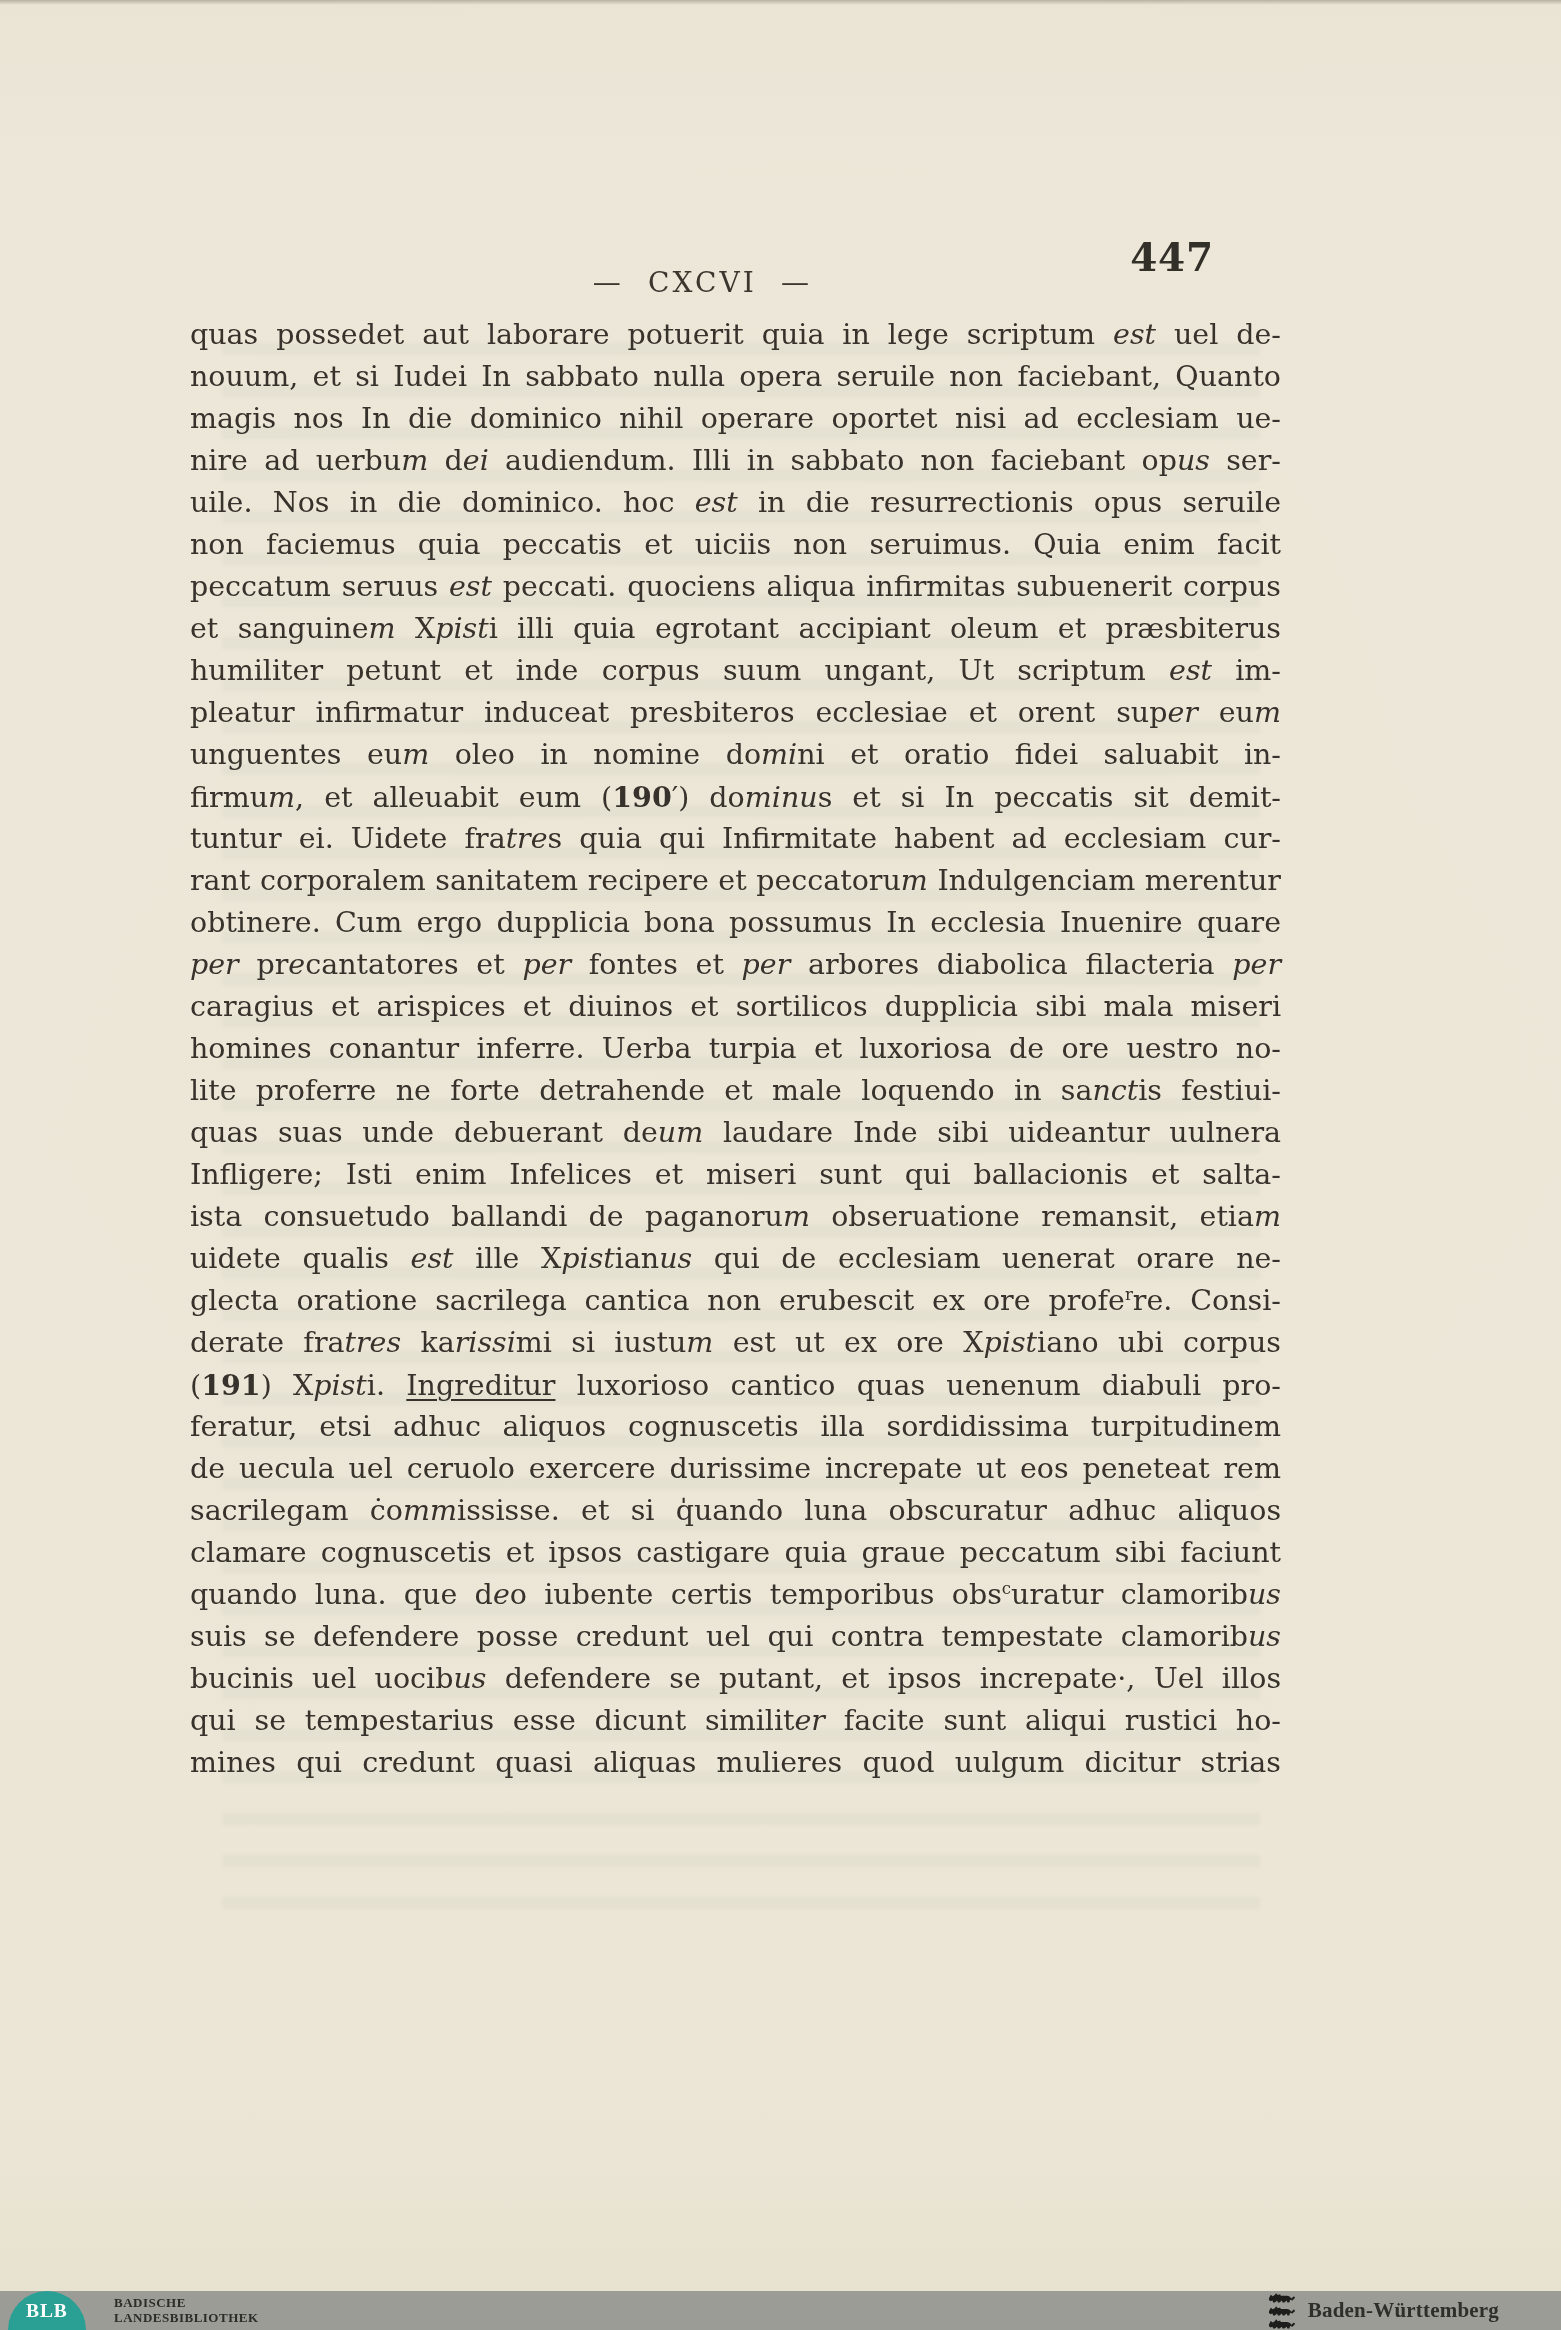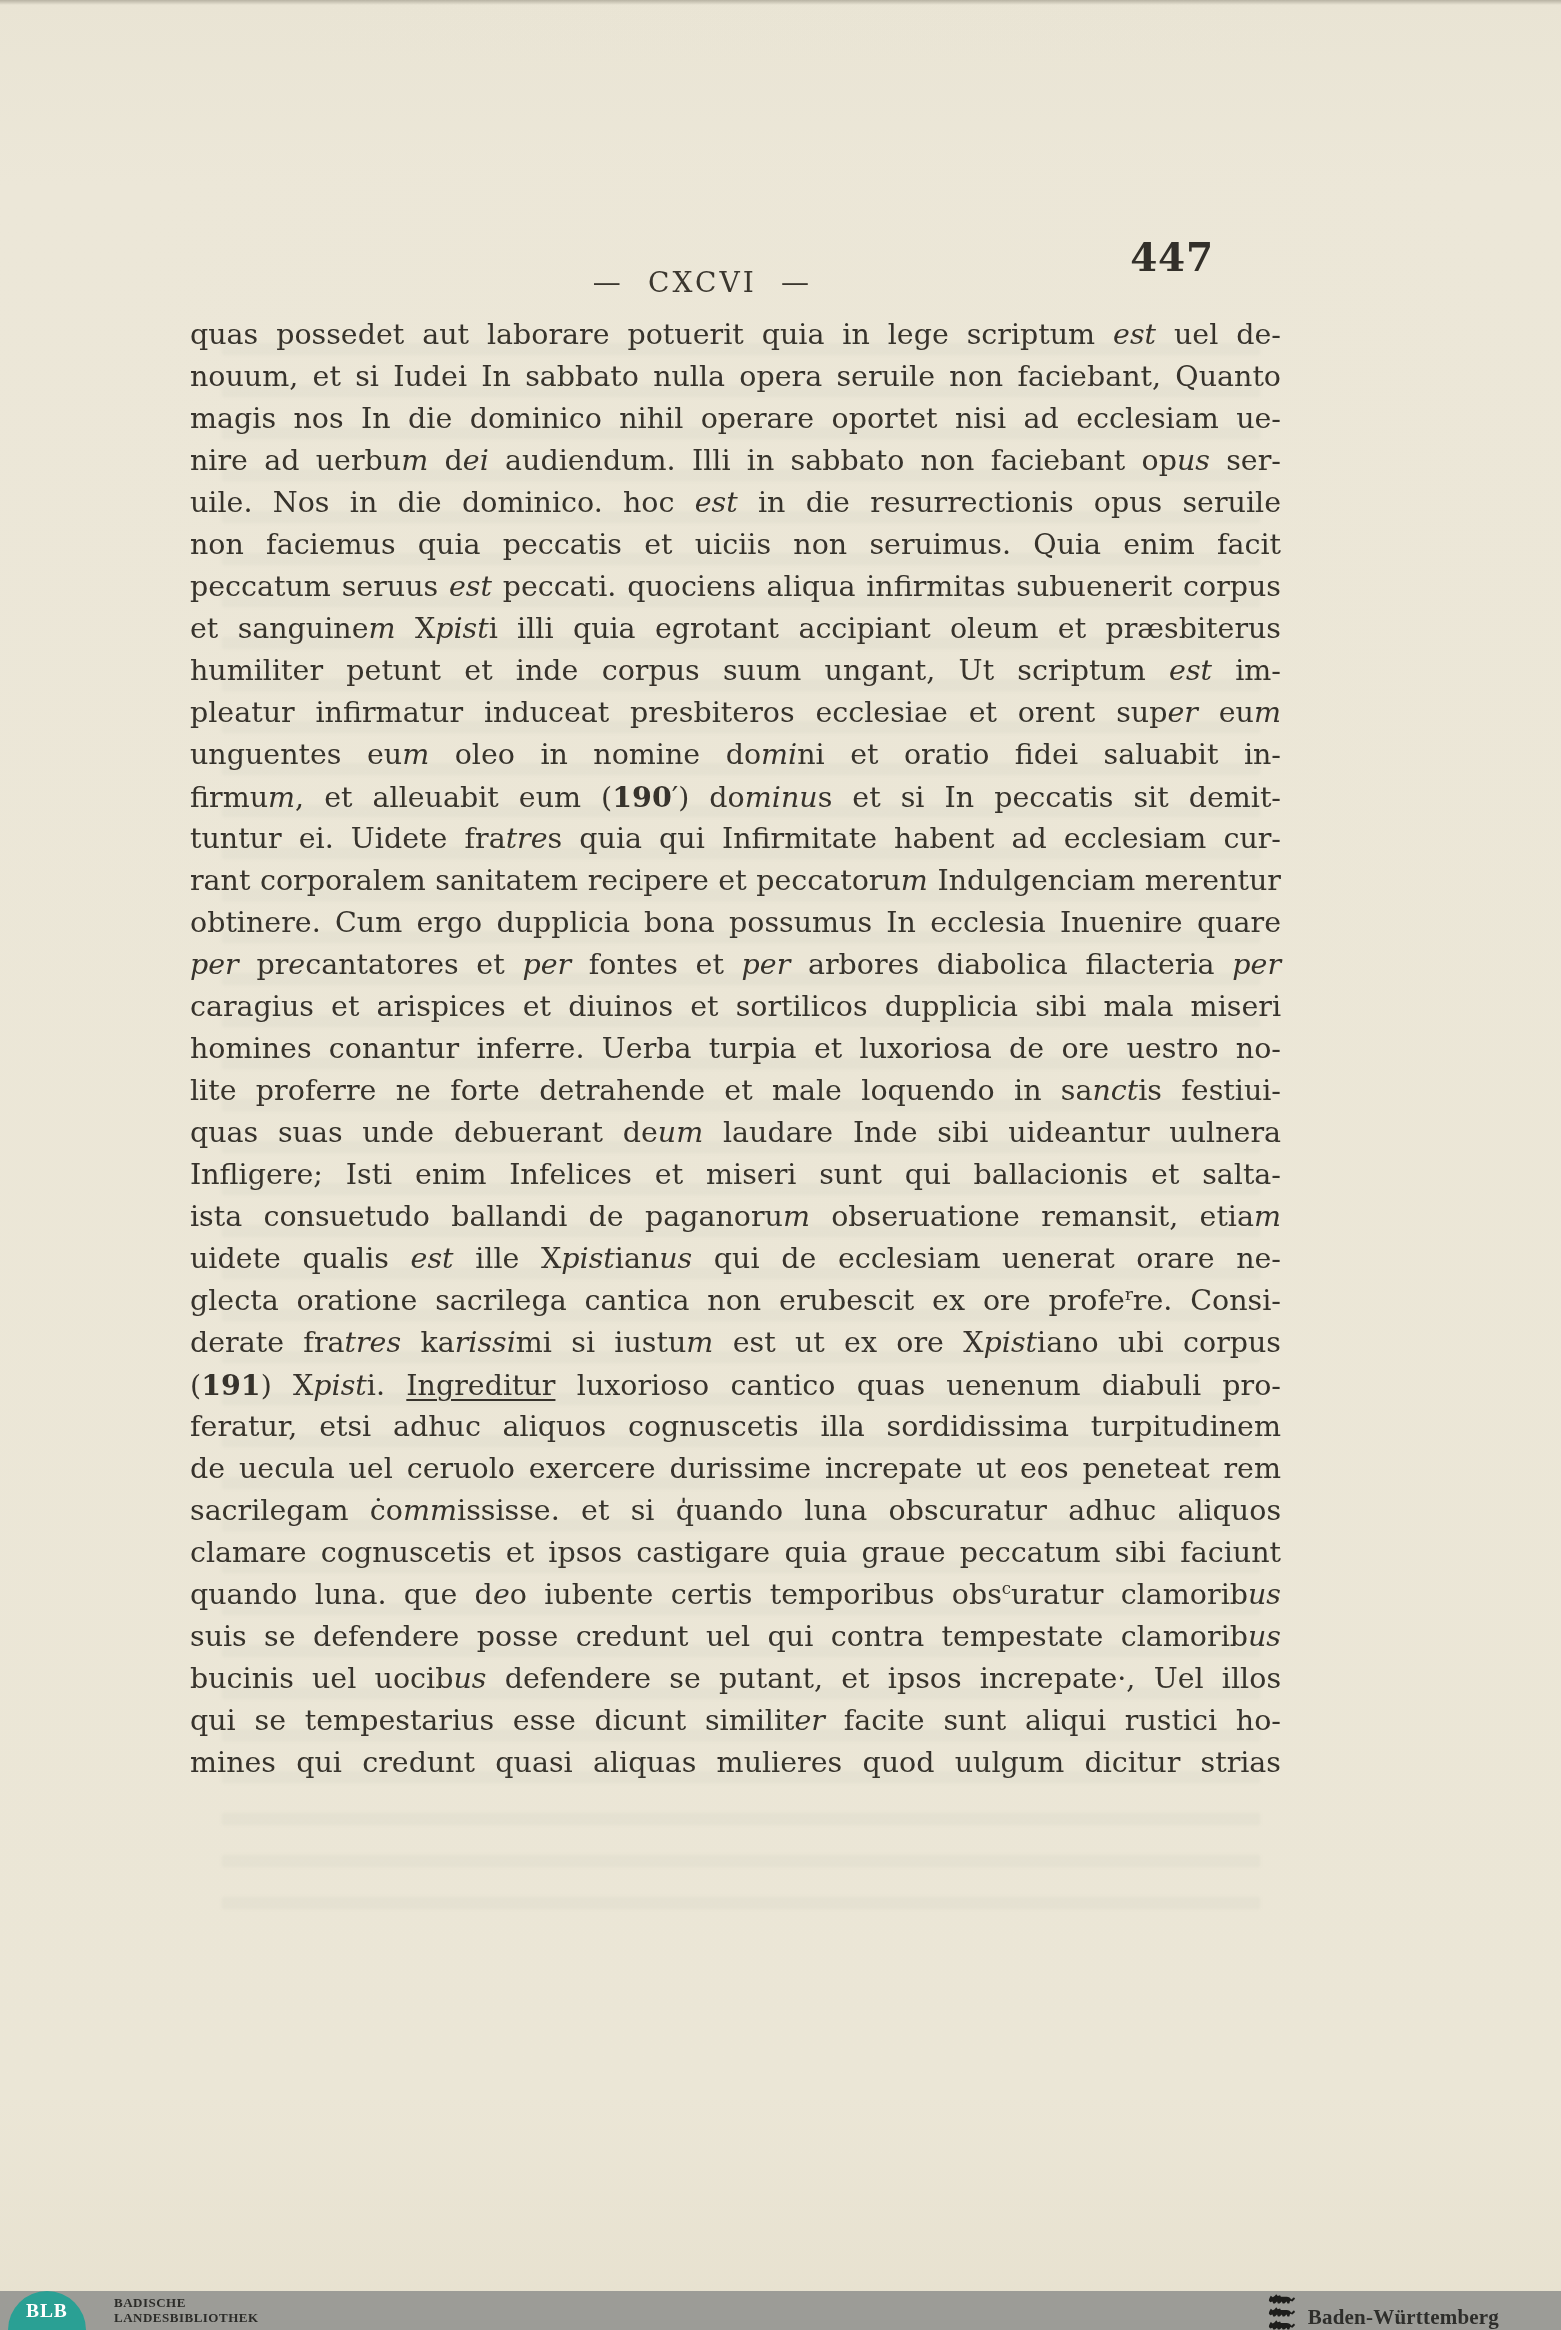--- a/index.html
+++ b/index.html
@@ -58,21 +58,21 @@
     position:absolute;left:0;top:9.4px;width:100%;text-align:center;
     color:#ffffff;font-weight:700;font-size:19.5px;letter-spacing:0.8px;
   }
   .library-name{
     position:absolute;left:114px;top:3.9px;
     font-size:13px;line-height:15.6px;font-weight:700;
     color:#2c2c29;letter-spacing:0.5px;
   }
   .state-brand{
     position:absolute;right:62px;top:0;height:39px;
-    display:flex;align-items:flex-end;gap:11.7px;
+    display:flex;align-items:center;gap:11.7px;
   }
   .state-brand .label{
     font-size:21px;font-weight:700;color:#2e2e2b;letter-spacing:0.2px;
   }
   .lions{display:block;}
 </style>
 </head>
 <body>
 
 <div class="page">

